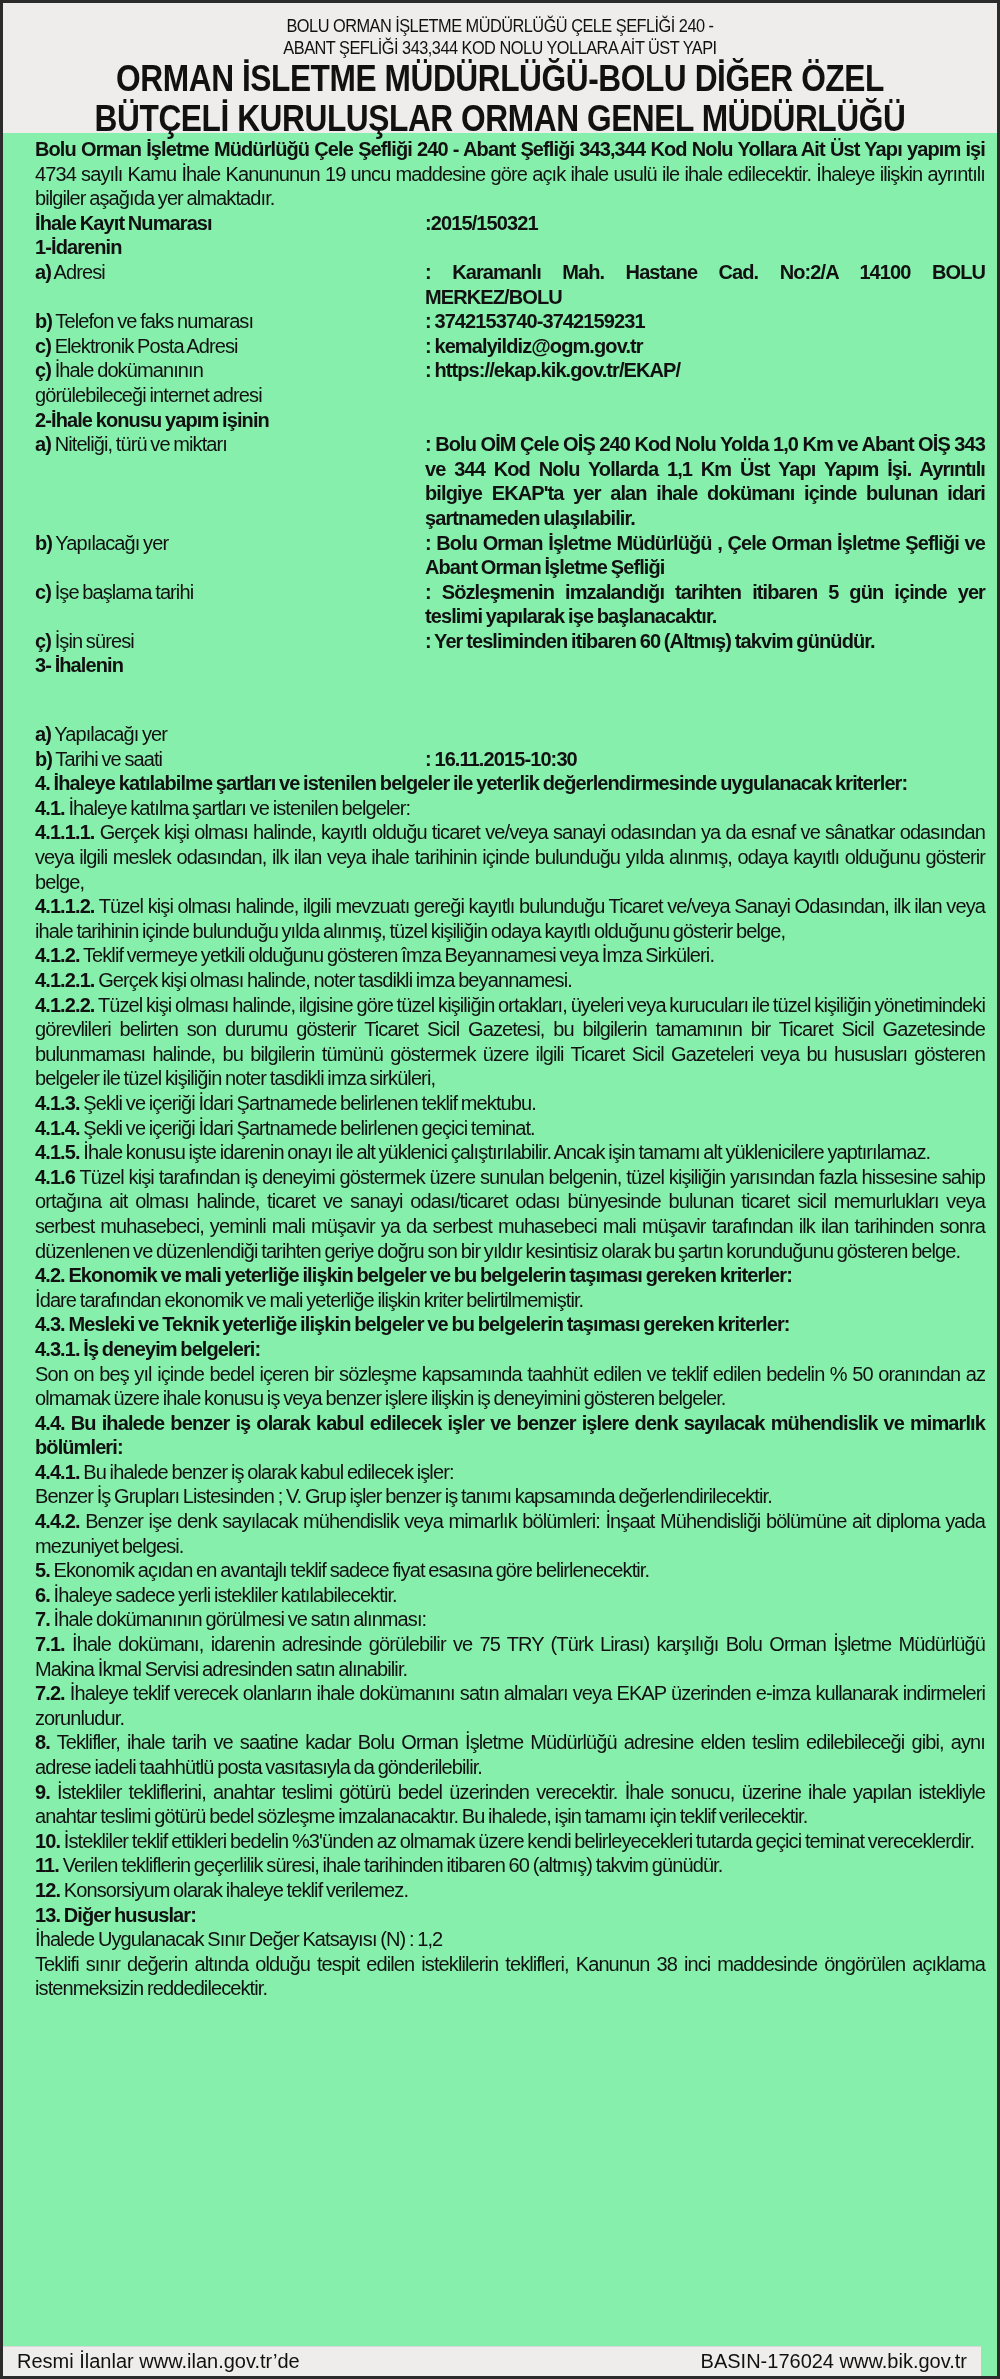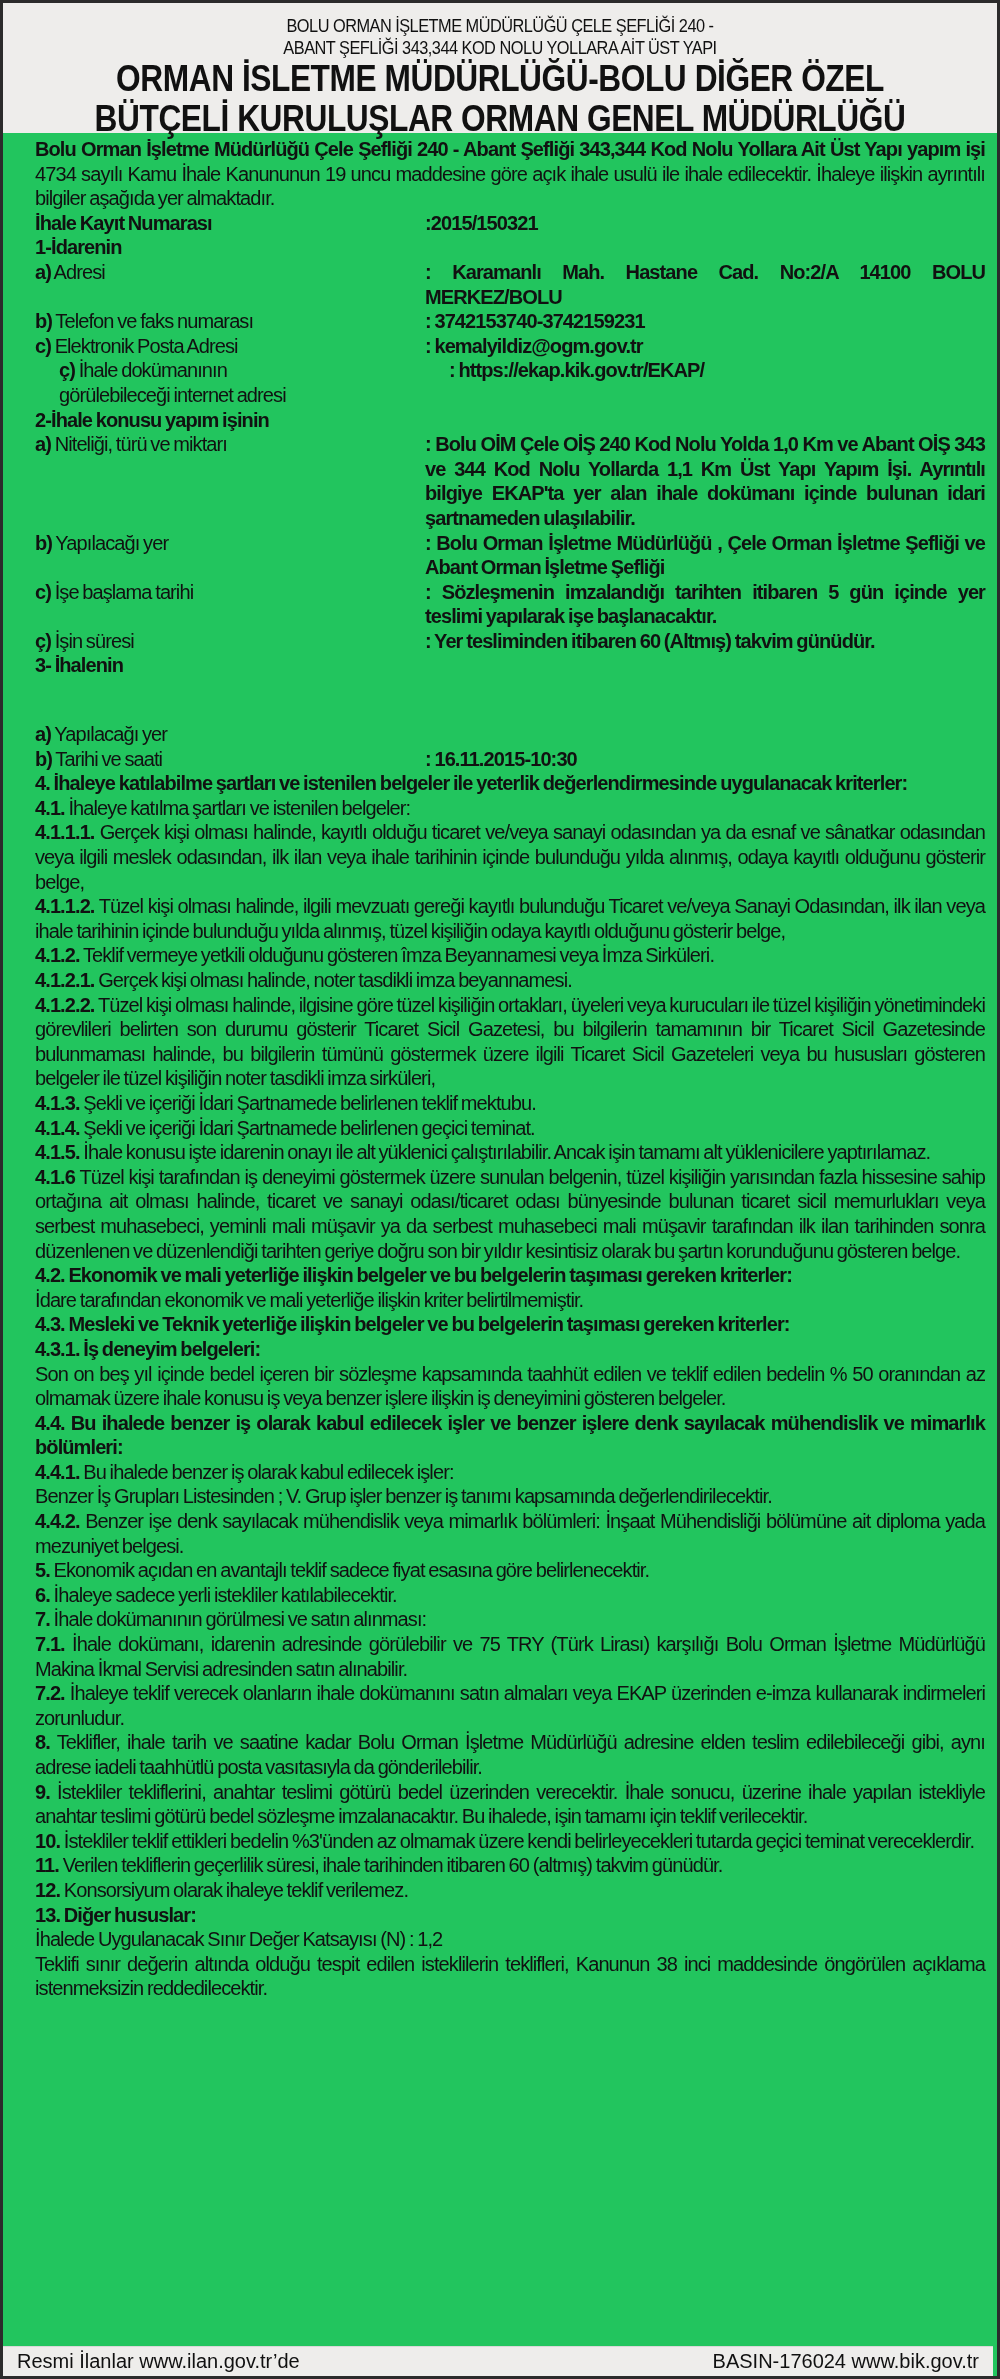--- a/index.html
+++ b/index.html
@@ -1,19 +1,19 @@
 <!DOCTYPE html>
 <html><head>
 <meta charset="utf-8">
 <style>
   html, body { margin: 0; padding: 0; background: #ffffff; }
   body { width: 1000px; height: 2379px; overflow: hidden; }
   .frame {
     position: absolute; left: 0; top: 0; width: 994px; height: 2373px;
-    border: 3px solid #2b2b2b; background: #22c55e;
+    border: 3px solid #2b2b2b; background: #86efac;
     font-family: "Liberation Sans", sans-serif; color: #111;
   }
   .banner {
     background: #eeedeb; text-align: center; padding: 12px 10px 8px 10px;
     height: 130px; box-sizing: border-box;
   }
   .banner .sub {
     font-size: 19px; line-height: 22px; letter-spacing: -0.6px;
     transform: scaleX(0.86); transform-origin: center; white-space: nowrap;
   }
@@ -27,21 +27,21 @@
   .para { text-align: justify; text-align-last: left; }
   b { font-weight: bold; }
   .kv { display: flex; }
   .kv .k { width: 390px; flex: 0 0 390px; white-space: nowrap; }
   .kv .v { flex: 1; font-weight: bold; text-align: justify; text-align-last: left; }
   .body-text {
     font-size: 20px; line-height: 24.6px; letter-spacing: -0.35px; padding-left: 32px;
   }
   .narrow { letter-spacing: -0.9px; word-spacing: -1px; }
   .footer {
-    position: absolute; left: 0; right: 4px; bottom: 0; height: 30px;
+    position: absolute; left: 0; right: 16px; bottom: 0; height: 30px;
     background: #eeedeb; display: flex; justify-content: space-between; align-items: center;
     padding: 0 14px; font-size: 20px; box-sizing: border-box; border-top: 1px solid #d8d8d8;
   }
 </style>
 </head>
 <body>
 
 <div class="frame">
 
   <div class="banner">
@@ -69,21 +69,21 @@
         </div>
         <div class="kv narrow">
           <div class="k" style="white-space: normal; padding-right: 130px; box-sizing: border-box;"><b>b)</b><span> Telefon ve faks numarası</span></div>
           <div class="v">: 3742153740-3742159231</div>
         </div>
         <div class="kv narrow">
           <div class="k" style="white-space: normal; padding-right: 130px; box-sizing: border-box;"><b>c)</b><span> Elektronik Posta Adresi</span></div>
           <div class="v">: kemalyildiz@ogm.gov.tr</div>
         </div>
         <div class="kv narrow">
-          <div class="k" style="white-space: normal; padding-right: 130px; box-sizing: border-box; margin-left: 24px;"><b>ç)</b><span> İhale dokümanının görülebileceği internet adresi</span></div>
+          <div class="k" style="white-space: normal; padding-right: 130px; box-sizing: border-box;"><b>ç)</b><span> İhale dokümanının görülebileceği internet adresi</span></div>
           <div class="v">: https://ekap.kik.gov.tr/EKAP/</div>
         </div>
         <div class="narrow" style="font-weight: bold;">2-İhale konusu yapım işinin</div>
         <div class="kv narrow">
           <div class="k" style="white-space: normal; padding-right: 130px; box-sizing: border-box;"><b>a)</b><span> Niteliği, türü ve miktarı</span></div>
           <div class="v">: Bolu OİM Çele OİŞ 240 Kod Nolu Yolda 1,0 Km ve Abant OİŞ 343 ve 344 Kod Nolu Yollarda 1,1 Km Üst Yapı Yapım İşi. Ayrıntılı bilgiye EKAP'ta yer alan ihale dokümanı içinde bulunan idari şartnameden ulaşılabilir.</div>
         </div>
         <div class="kv narrow">
           <div class="k" style="white-space: normal; padding-right: 130px; box-sizing: border-box;"><b>b)</b><span> Yapılacağı yer</span></div>
           <div class="v">: Bolu Orman İşletme Müdürlüğü , Çele Orman İşletme Şefliği ve Abant Orman İşletme Şefliği</div>

